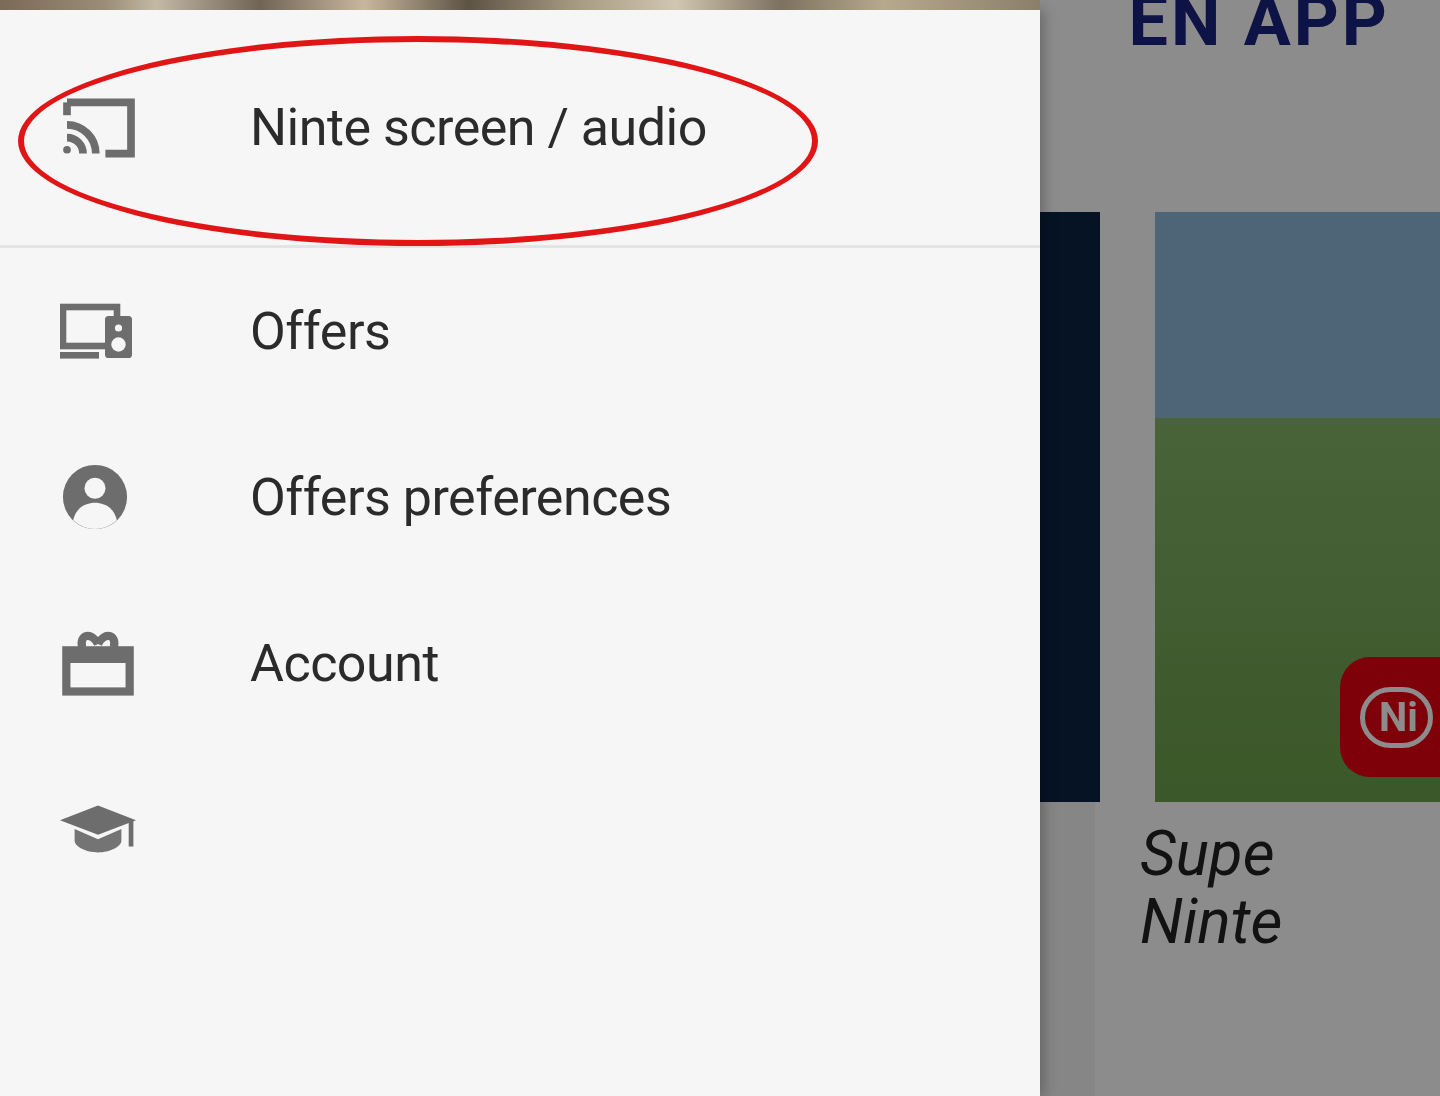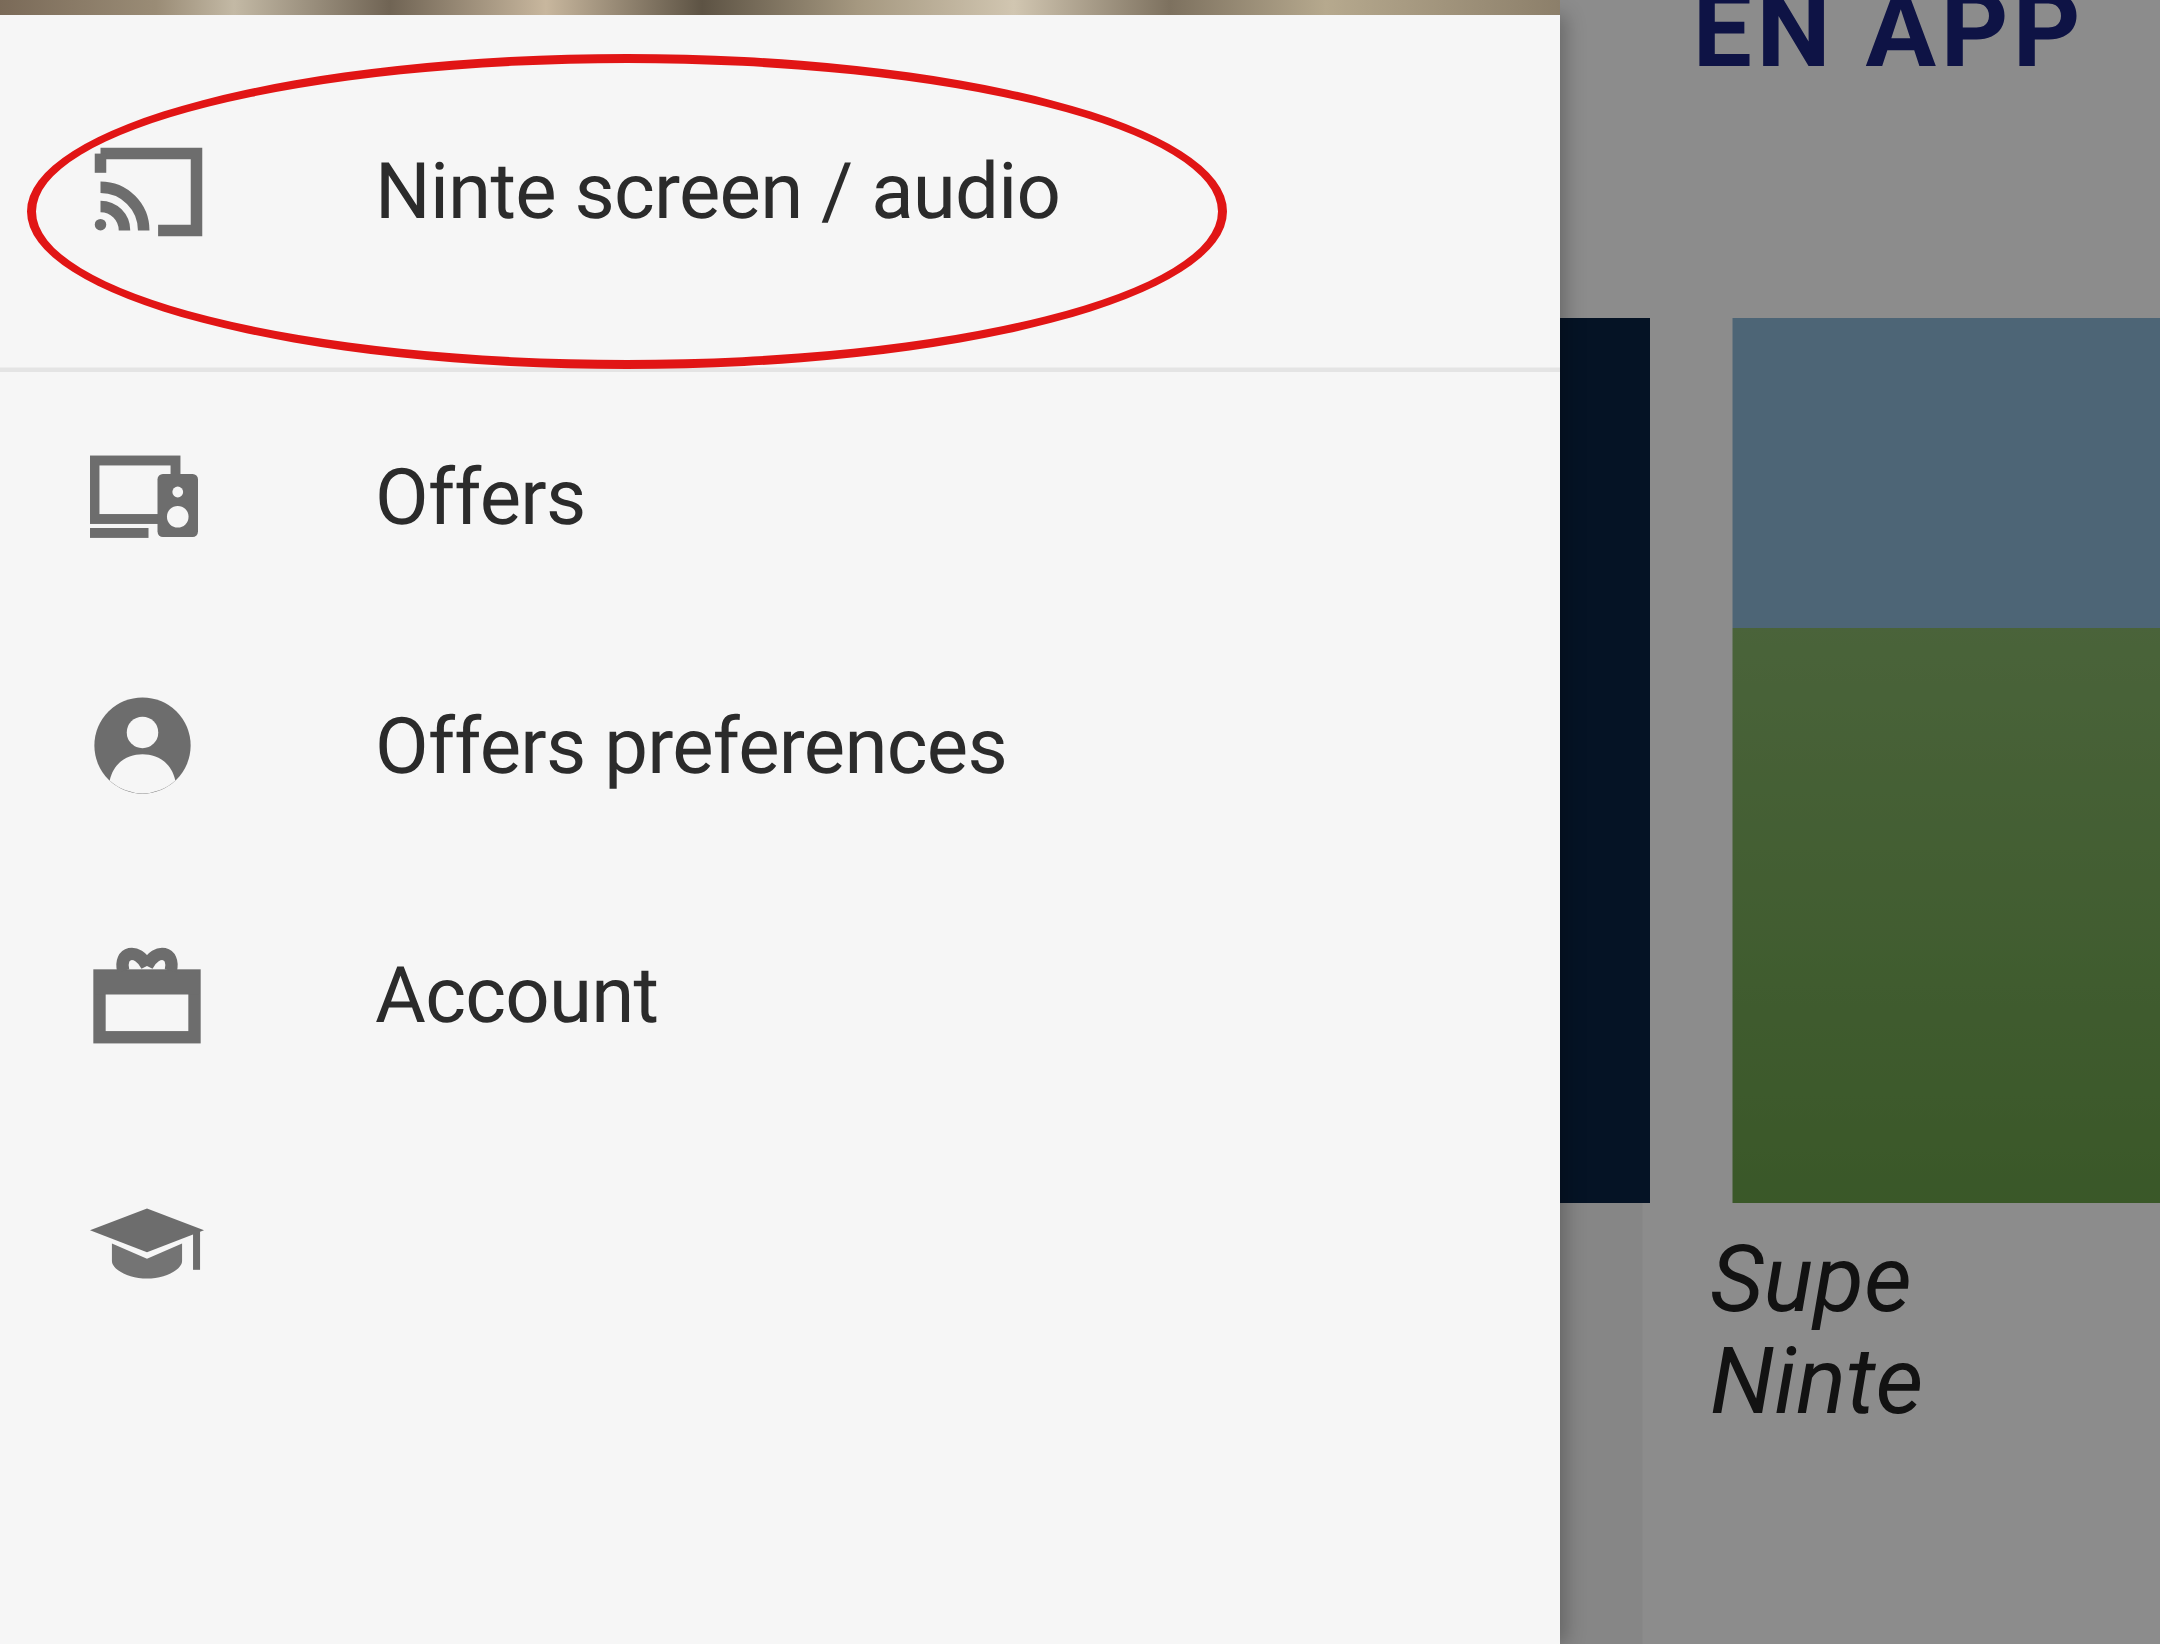--- a/index.html
+++ b/index.html
@@ -155,20 +155,23 @@
   </style>
 </head>
 <body>
 
 <div class="bg-whiteband"></div>
 <div class="bg-app-text">EN APP</div>
 <div class="bg-card"></div>
 <div class="bg-whiteband2"></div>
 <div class="bg-card2-wrap">
   <div class="bg-card2-img"></div>
+  <div class="bg-card2-tag">
+    <div class="bg-card2-tag-inner">Ni</div>
+  </div>
 </div>
 <div class="bg-card2-title">
   <div>Supe</div>
   <div>Ninte</div>
 </div>
 <div class="bg-overlay-dim"></div>
 
 <div class="drawer">
   <div class="drawer-top-strip"></div>
 

